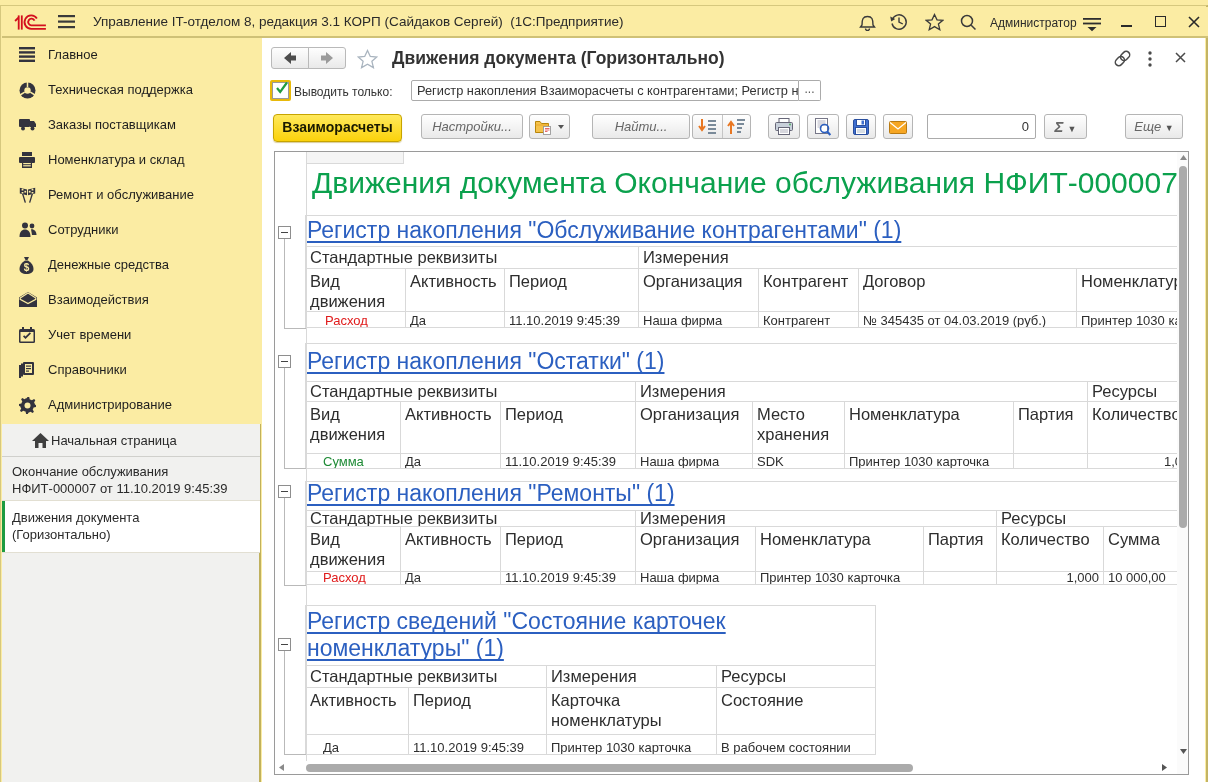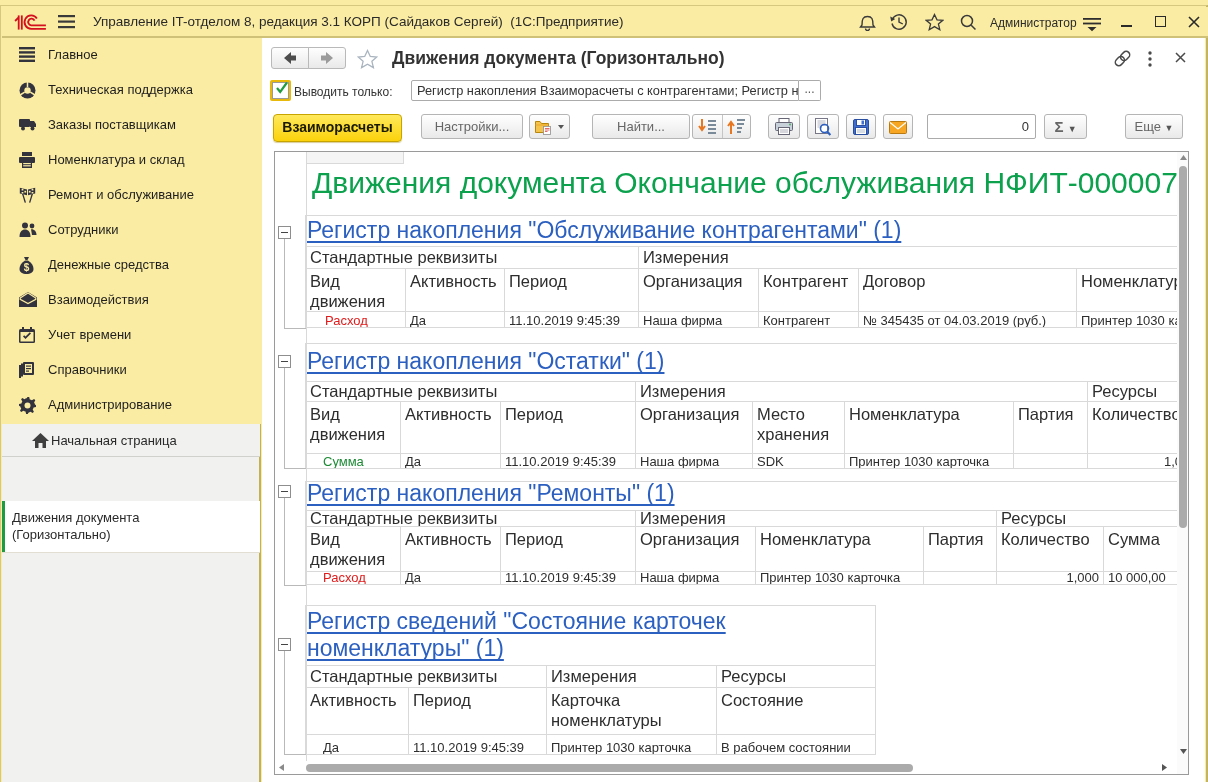--- a/index.html
+++ b/index.html
@@ -30,21 +30,21 @@
 #formtitle{left:130px;top:10px;font-size:17.5px;font-weight:bold;color:#333;}
 
 #cbring{left:8px;top:42px;width:21px;height:21px;box-sizing:border-box;border:2px solid #e8b90a;border-radius:2px;background:#fff;}
 #cbbox{left:10px;top:44px;width:17px;height:17px;box-sizing:border-box;border:1px solid #999;background:#fff;}
 #cblabel{left:32px;top:47px;font-size:12px;color:#333;}
 #filterinput{left:149px;top:42px;width:388px;height:21px;box-sizing:border-box;border:1px solid #ababab;border-radius:2px 0 0 2px;background:#fff;font-size:12.8px;color:#333;line-height:19px;padding-left:5px;overflow:hidden;white-space:nowrap;}
 #dots3{left:537px;top:42px;width:22px;height:21px;box-sizing:border-box;border:1px solid #ababab;border-left:none;border-radius:0 2px 2px 0;background:#fff;font-size:12px;color:#555;text-align:center;line-height:17px;}
 
 .btn{position:absolute;top:76px;height:25px;box-sizing:border-box;background:linear-gradient(#ffffff,#e9e9e9);border:1px solid #b5b5b5;border-radius:3px;font-size:13px;color:#666;text-align:center;}
 #btngen{left:11px;top:76px;width:127px;height:26px;background:linear-gradient(#ffe95c,#fbd20b);border:1px solid #c7a400;border-radius:4px;font-weight:bold;font-size:14px;color:#1a1a00;line-height:24px;text-align:center;box-shadow:0 1px 1px rgba(160,130,0,.4);}
-.btn .lbl{display:block;line-height:23px;}
+.btn .lbl{display:block;line-height:23px;font-style:italic;}
 
 #sheet{left:12px;top:113px;width:913px;height:622px;background:#fff;border:1px solid #9a9a9a;}
 #clipper{position:absolute;left:0;top:0;width:902px;height:609px;overflow:hidden;}
 .vline{position:absolute;background:#d9d9d9;width:1px;}
 #colstrip{position:absolute;left:32px;top:0;width:97px;height:12px;background:#f5f5f5;border-right:1px solid #d9d9d9;border-bottom:1px solid #d9d9d9;box-sizing:border-box;}
 #rtitle{position:absolute;left:37px;top:14px;line-height:34px;font-size:30px;color:#0ba14d;white-space:nowrap;}
 .seclink{font-size:23px;line-height:22px;color:#2b5fc0;text-decoration:underline;text-decoration-skip-ink:none;text-decoration-thickness:1.5px;text-underline-offset:3px;white-space:nowrap;}
 table.rt{position:absolute;border-collapse:collapse;table-layout:fixed;}
 table.rt td{border:1px solid #d9d9d9;font-size:16.5px;color:#2e2e2e;padding:0 0 0 4px;vertical-align:top;overflow:hidden;white-space:nowrap;box-sizing:border-box;}
 table.rt td.lab{line-height:15px;vertical-align:middle;}
@@ -251,20 +251,23 @@
         <div class="txt">Администрирование</div>
       </div>
   </div>
   <div id="sidebot" class="abs">
     <div id="homebar" class="abs">
       <svg class="abs" style="left:30px;top:9px" width="17" height="15" viewBox="0 0 17 15">
           <path d="M8.5 0 L17 8 L14 8 L14 15 L10.5 15 L10.5 10 L6.5 10 L6.5 15 L3 15 L3 8 L0 8 Z" fill="#3f3f3f"></path>
         </svg>
       <div class="txt">Начальная страница</div>
     </div>
+    <div id="tab1" class="abs">
+        <div class="txt">Окончание обслуживания<br>НФИТ-000007 от 11.10.2019 9:45:39</div>
+      </div>
     <div id="tab2" class="abs">
         <div class="bar"></div>
         <div class="txt">Движения документа<br>(Горизонтально)</div>
       </div>
   </div>
 
   <div id="content" class="abs">
     <div id="btnback" class="navbtn"><svg width="36" height="20" viewBox="0 0 36 20">
           <path d="M12 10 L19 4 L19 7.5 L24 7.5 L24 12.5 L19 12.5 L19 16 Z" fill="#4d4d4d"></path>
         </svg></div>

